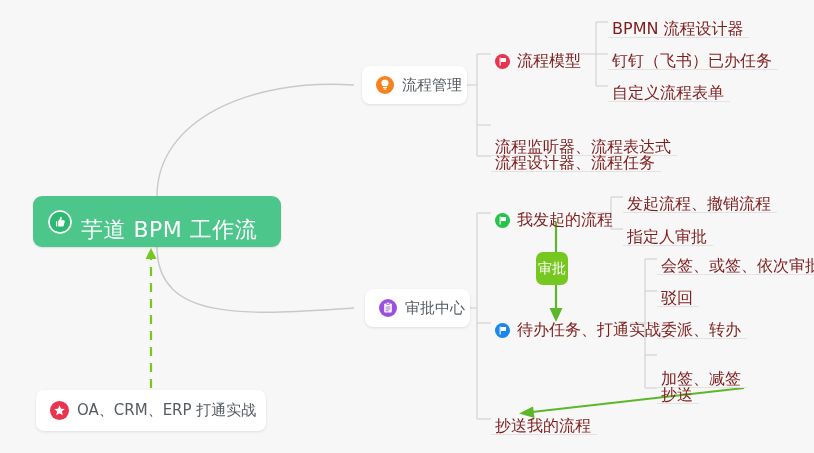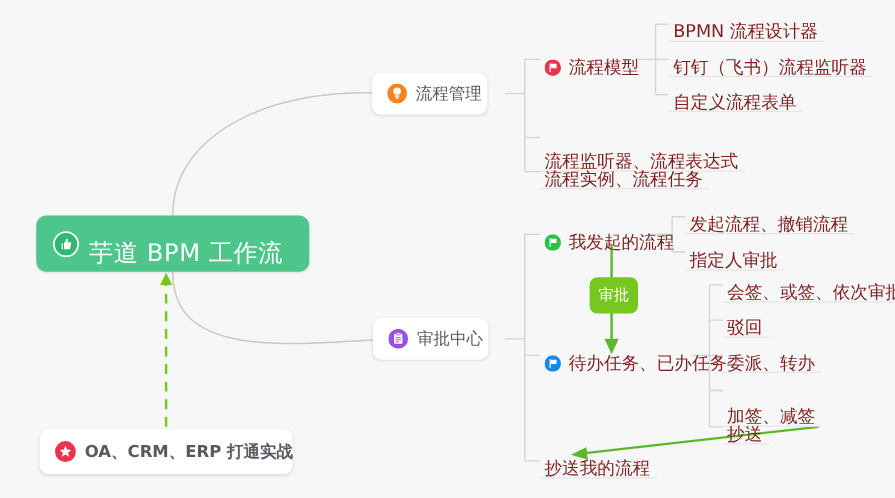--- a/index.html
+++ b/index.html
@@ -59,26 +59,26 @@
     box-shadow: 0 1px 3px rgba(0,0,0,0.10);
     padding: 0 14px;
     height: 38px;
   }
   .card-label {
     color: #555b61;
     font-size: 15px;
     margin-left: 8px;
     white-space: nowrap;
   }
-  #node-process-mgmt { left: 338px; top: 66px; width: 105px; }
-  #node-approval-center { left: 339px; top: 289px; width: 105px; text-align: right; }
+  #node-process-mgmt { left: 362px; top: 66px; width: 105px; }
+  #node-approval-center { left: 365px; top: 289px; width: 105px; text-align: right; }
   #node-integration {
     left: 36px; top: 390px; width: 230px; height: 41px;
   }
-  #node-integration .card-label { font-size: 15px; font-weight: bold; }
+  #node-integration .card-label { font-size: 15px; }
 
   
   .leaf {
     position: absolute;
     font-size: 16px;
     color: #7f1d1d;
     white-space: nowrap;
     display: flex;
     align-items: flex-end;
     height: 30px;
@@ -105,21 +105,21 @@
     position: absolute;
     background: #76c720;
     border-radius: 7px;
     color: #ffffff;
     font-size: 14px;
     display: flex;
     align-items: center;
     justify-content: center;
     left: 536px;
     top: 252px;
-    width: 44px;
+    width: 32px;
     height: 33px;
     z-index: 4;
   }
 </style>
 </head>
 <body>
 
 <div id="canvas">
 
   <svg class="links" viewBox="0 0 814 453">
@@ -206,31 +206,31 @@
         <path d="M5.9 4.0 L11.0 4.0 L11.0 8.0 L5.9 8.0 Z" fill="#ffffff"></path>
       </svg>
     </span>
     <span class="leaf-text">流程模型</span>
   </div>
 
   <div class="leaf underlined" style="left:608px; top:8px;">
     <span class="leaf-text">BPMN 流程设计器</span>
   </div>
   <div class="leaf underlined" style="left:608px; top:40px;">
-    <span class="leaf-text">钉钉（飞书）流程监听器</span>
+    <span class="leaf-text">钉钉（飞书）已办任务</span>
   </div>
   <div class="leaf underlined" style="left:608px; top:72px;">
     <span class="leaf-text">自定义流程表单</span>
   </div>
 
   <div class="leaf underlined" style="left:491px; top:126px;">
     <span class="leaf-text">流程监听器、流程表达式</span>
   </div>
   <div class="leaf underlined" style="left:491px; top:142px;">
-    <span class="leaf-text">流程实例、流程任务</span>
+    <span class="leaf-text">流程设计器、流程任务</span>
   </div>
 
   <div class="node card-node" id="node-approval-center">
     <span class="icon">
       <svg width="18" height="18" viewBox="0 0 18 18">
         <circle cx="9" cy="9" r="9" fill="#9b51e0"></circle>
         <rect x="5.2" y="4.4" width="7.6" height="9.2" rx="1.1" fill="#ffffff"></rect>
         <rect x="7.3" y="3.2" width="3.4" height="2.2" rx="0.7" fill="#ffffff" stroke="#9b51e0" stroke-width="0.8"></rect>
         <rect x="6.6" y="7.6" width="4.8" height="0.85" fill="#9b51e0"></rect>
         <rect x="6.6" y="9.5" width="4.8" height="0.85" fill="#9b51e0"></rect>
@@ -258,21 +258,21 @@
   </div>
 
   <div class="leaf" style="left:491px; top:308px;">
     <span class="icon dot-icon">
       <svg width="15" height="15" viewBox="0 0 15 15">
         <circle cx="7.5" cy="7.5" r="7.5" fill="#1b87e8"></circle>
         <rect x="4.6" y="3.5" width="1.1" height="8" fill="#ffffff"></rect>
         <path d="M5.9 4.0 L11.0 4.0 L11.0 8.0 L5.9 8.0 Z" fill="#ffffff"></path>
       </svg>
     </span>
-    <span class="leaf-text">待办任务、已办任务</span>
+    <span class="leaf-text">待办任务、打通实战</span>
   </div>
 
   <div class="leaf underlined" style="left:657px; top:245px;">
     <span class="leaf-text">会签、或签、依次审批</span>
   </div>
   <div class="leaf underlined" style="left:657px; top:277px;">
     <span class="leaf-text">驳回</span>
   </div>
   <div class="leaf underlined" style="left:657px; top:309px;">
     <span class="leaf-text">委派、转办</span>

